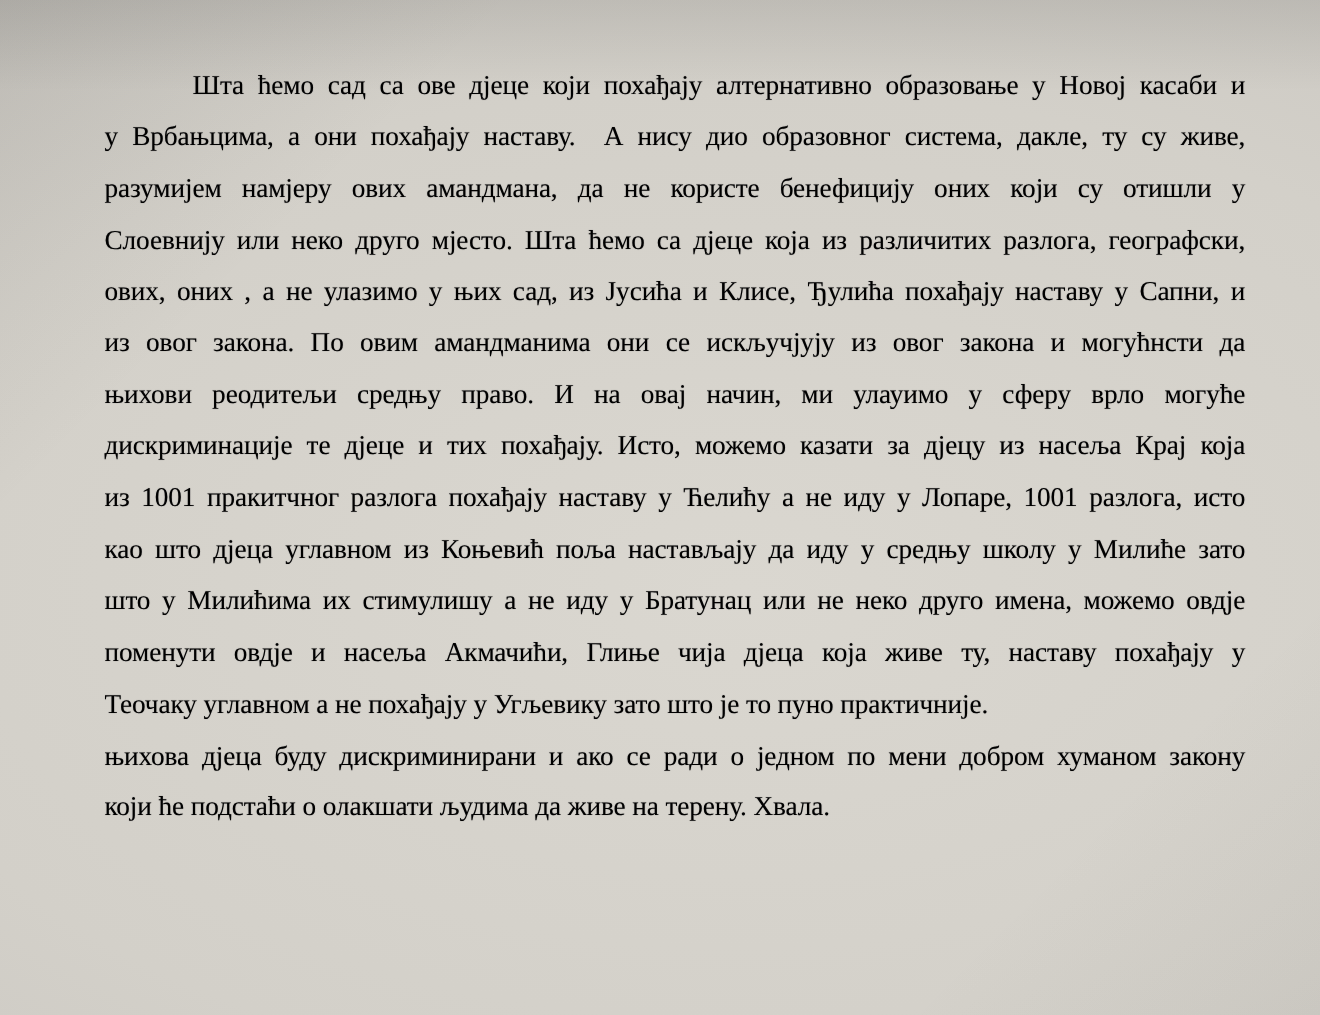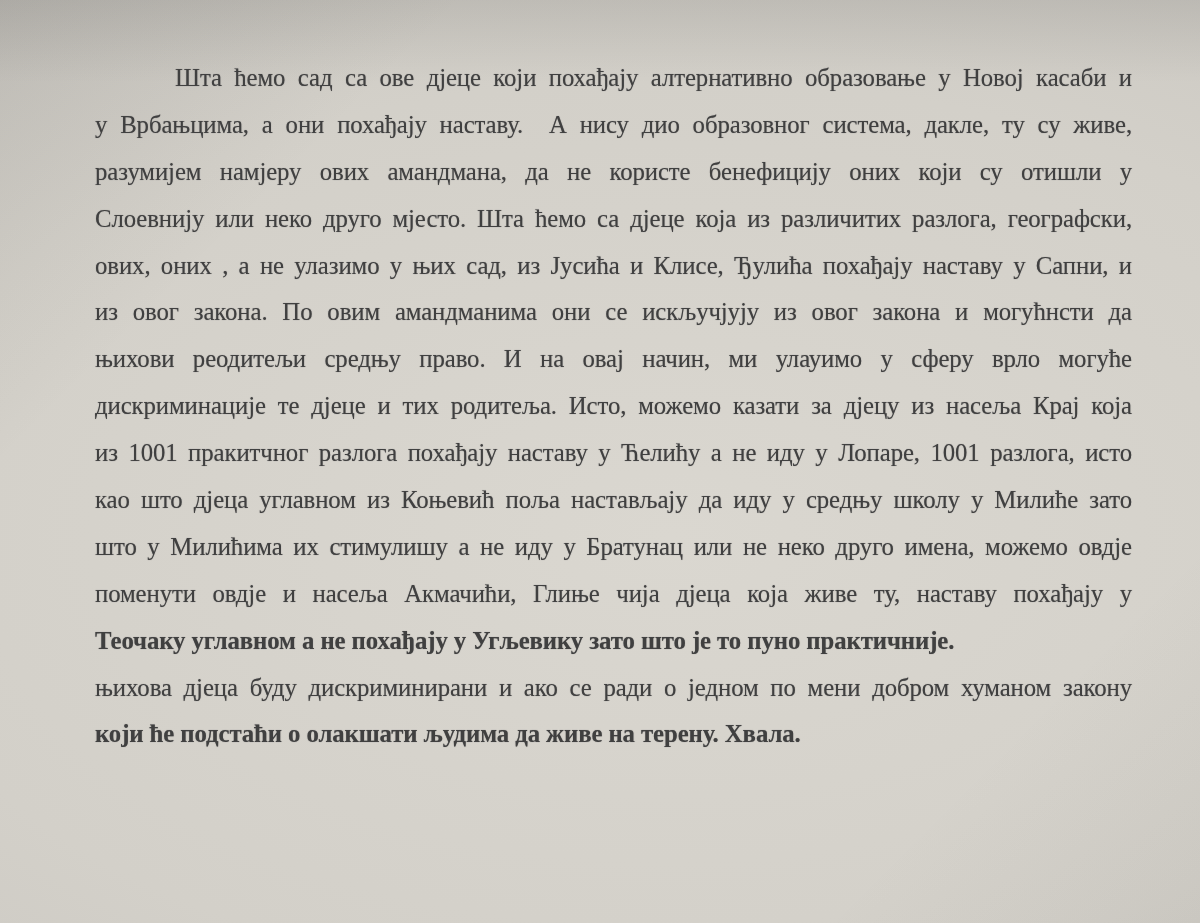--- a/index.html
+++ b/index.html
@@ -22,39 +22,38 @@
       linear-gradient(135deg, rgba(50,50,48,0.10) 0%, rgba(50,50,48,0.0) 22%),
       linear-gradient(315deg, rgba(50,50,48,0.05) 0%, rgba(50,50,48,0.0) 18%),
       radial-gradient(130% 95% at 56% 58%, #dad7d0 0%, #d3d0c9 52%, #cac7c1 82%, #c0bdb7 100%);
   }
 
   .page-text {
     position: absolute;
     left: 95px;
     top: 55px;
     width: 1037px;
-    color: #404040;
+    color: #000000;
     font-size: 24.8px;
     letter-spacing: -0.1px;
     text-shadow: 0 0 1px rgba(43,42,48,0.45);
   }
 
   .line {
     height: 46.9px;
     line-height: 46.9px;
     white-space: normal;
     text-align: justify;
     text-align-last: justify;
     -moz-text-align-last: justify;
   }
 
   .line.para-end {
     text-align: left;
     text-align-last: left;
-    font-weight: bold;
     -moz-text-align-last: left;
   }
 
   .line.indent {
     text-indent: 80px;
   }
 </style>
 </head>
 <body>
 
@@ -62,21 +61,21 @@
 
 <div class="page-text">
 
   <div class="line indent">Шта ћемо сад са ове дјеце који похађају алтернативно образовање у Новој касаби и</div>
   <div class="line">у Врбањцима, а они похађају наставу.&nbsp; А нису дио образовног система, дакле, ту су живе,</div>
   <div class="line">разумијем намјеру ових амандмана, да не користе бенефицију оних који су отишли у</div>
   <div class="line">Слоевнију или неко друго мјесто. Шта ћемо са дјеце која из различитих разлога, географски,</div>
   <div class="line">ових, оних , а не улазимо у њих сад, из Јусића и Клисе, Ђулића похађају наставу у Сапни, и</div>
   <div class="line">из овог закона. По овим амандманима они се искључјују из овог закона и могућнсти да</div>
   <div class="line">њихови реодитељи средњу право. И на овај начин, ми улауимо у сферу врло могуће</div>
-  <div class="line">дискриминације те дјеце и тих родитеља. Исто, можемо казати за дјецу из насеља Крај која</div>
+  <div class="line">дискриминације те дјеце и тих похађају. Исто, можемо казати за дјецу из насеља Крај која</div>
   <div class="line">из 1001 пракитчног разлога похађају наставу у Ћелићу а не иду у Лопаре, 1001 разлога, исто</div>
   <div class="line">као што дјеца углавном из Коњевић поља настављају да иду у средњу школу у Милиће зато</div>
   <div class="line">што у Милићима их стимулишу а не иду у Братунац или не неко друго имена, можемо овдје</div>
   <div class="line">поменути овдје и насеља Акмачићи, Глиње чија дјеца која живе ту, наставу похађају у</div>
   <div class="line para-end">Теочаку углавном а не похађају у Угљевику зато што је то пуно практичније.</div>
 
   <div class="line">њихова дјеца буду дискриминирани и ако се ради о једном по мени добром хуманом закону</div>
   <div class="line para-end">који ће подстаћи о олакшати људима да живе на терену. Хвала.</div>
 </div>
 

